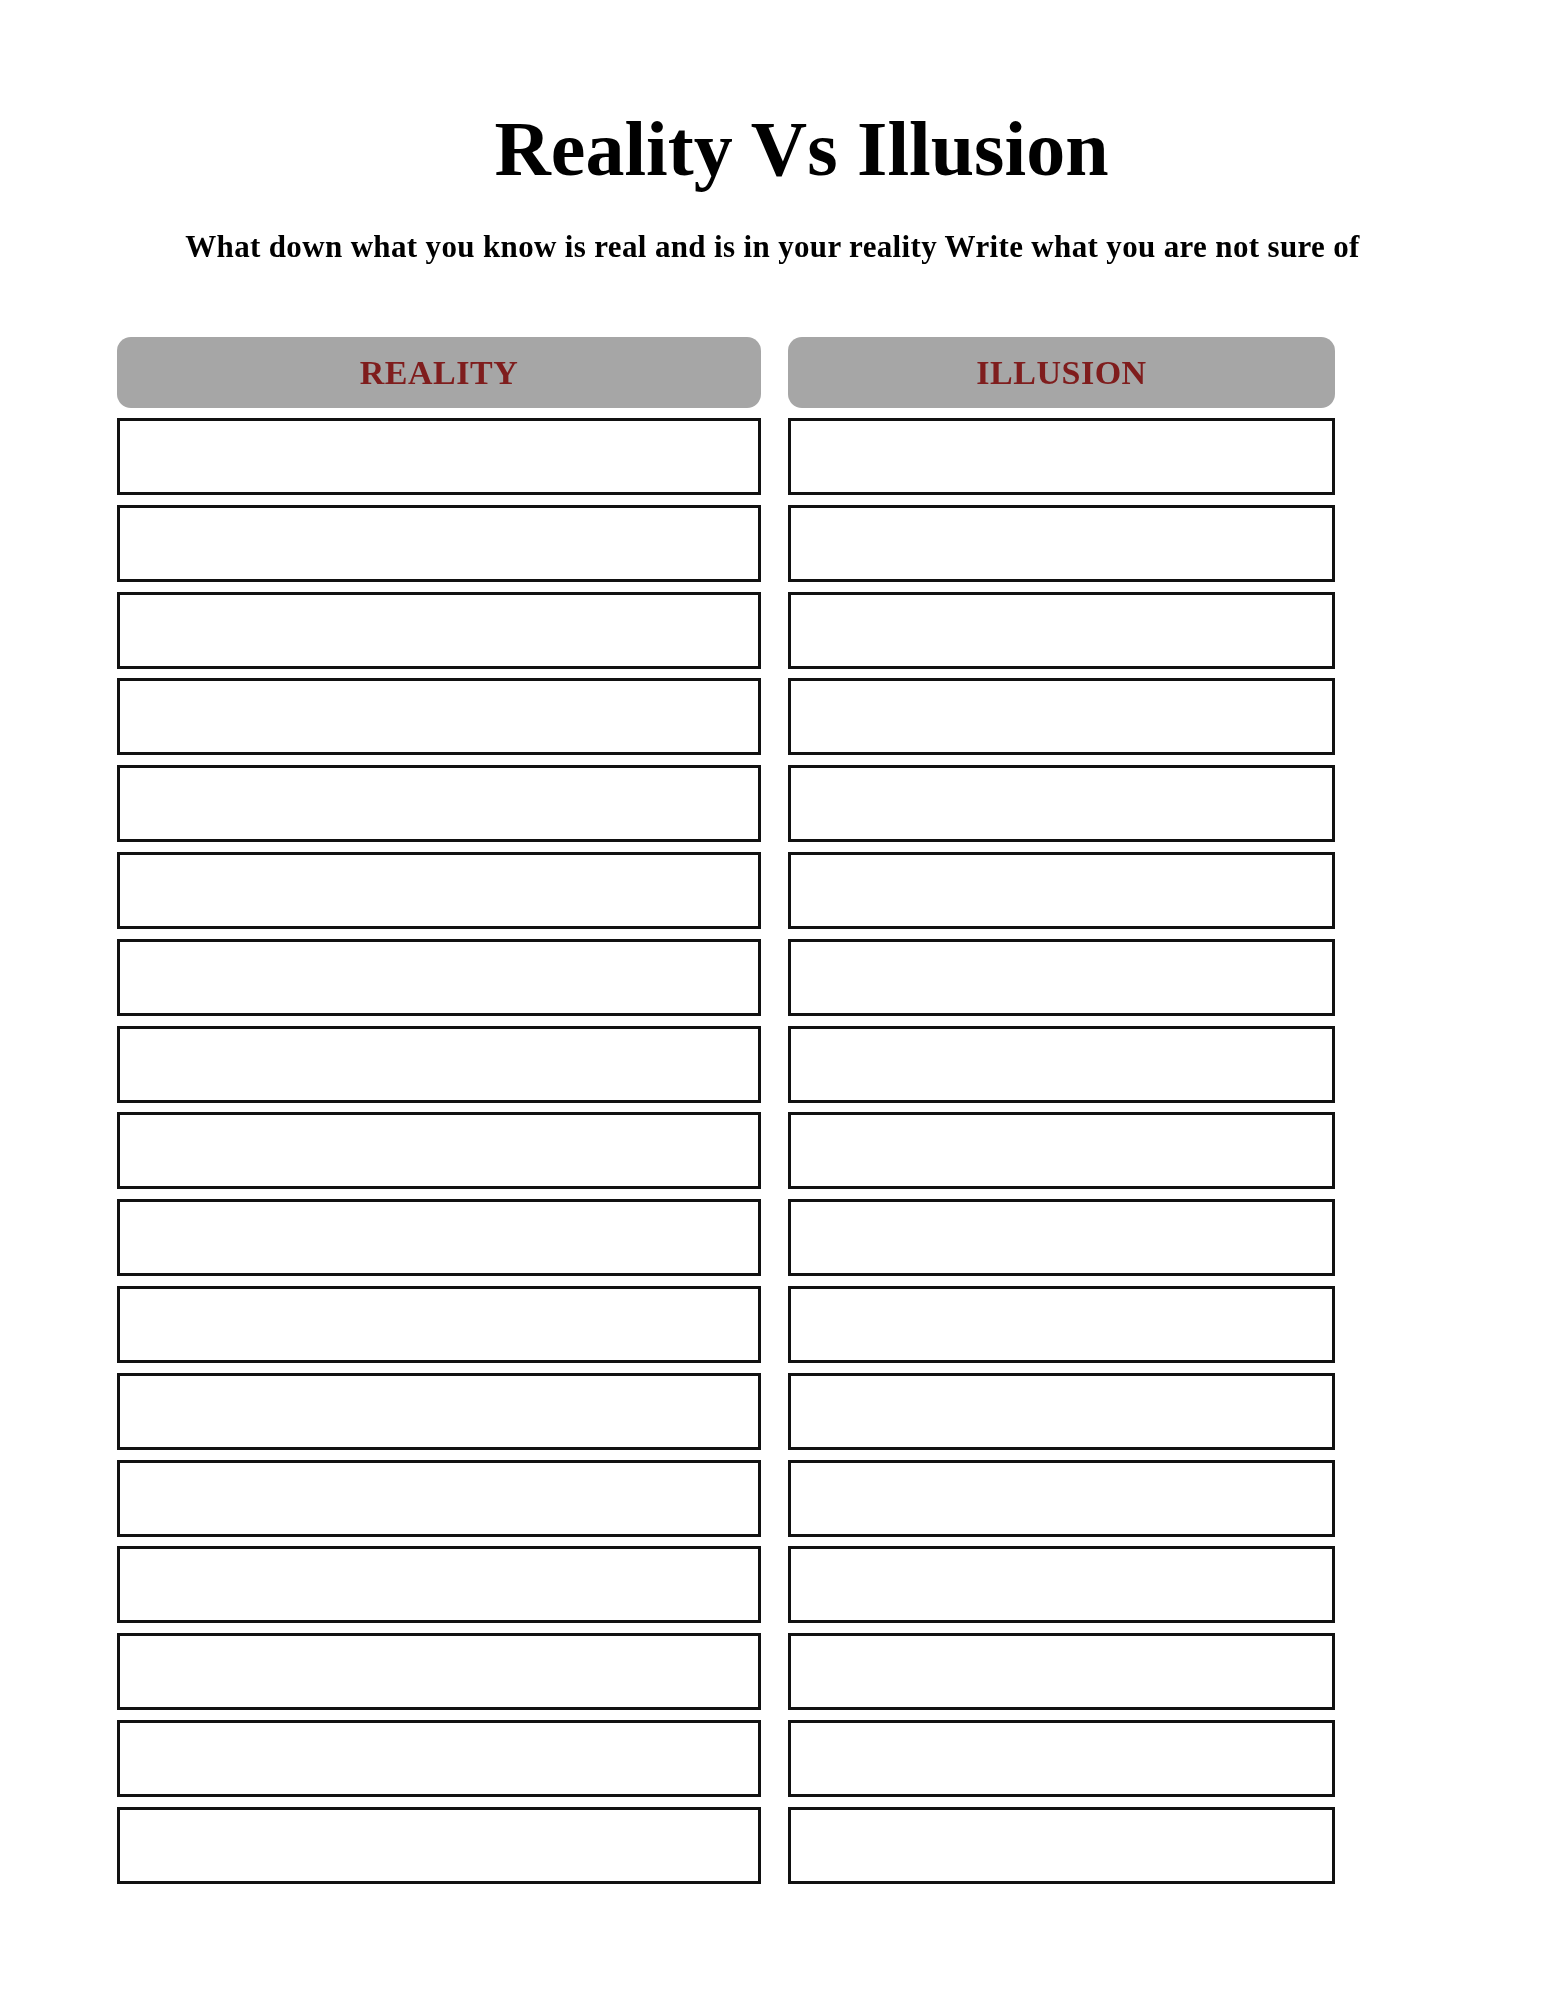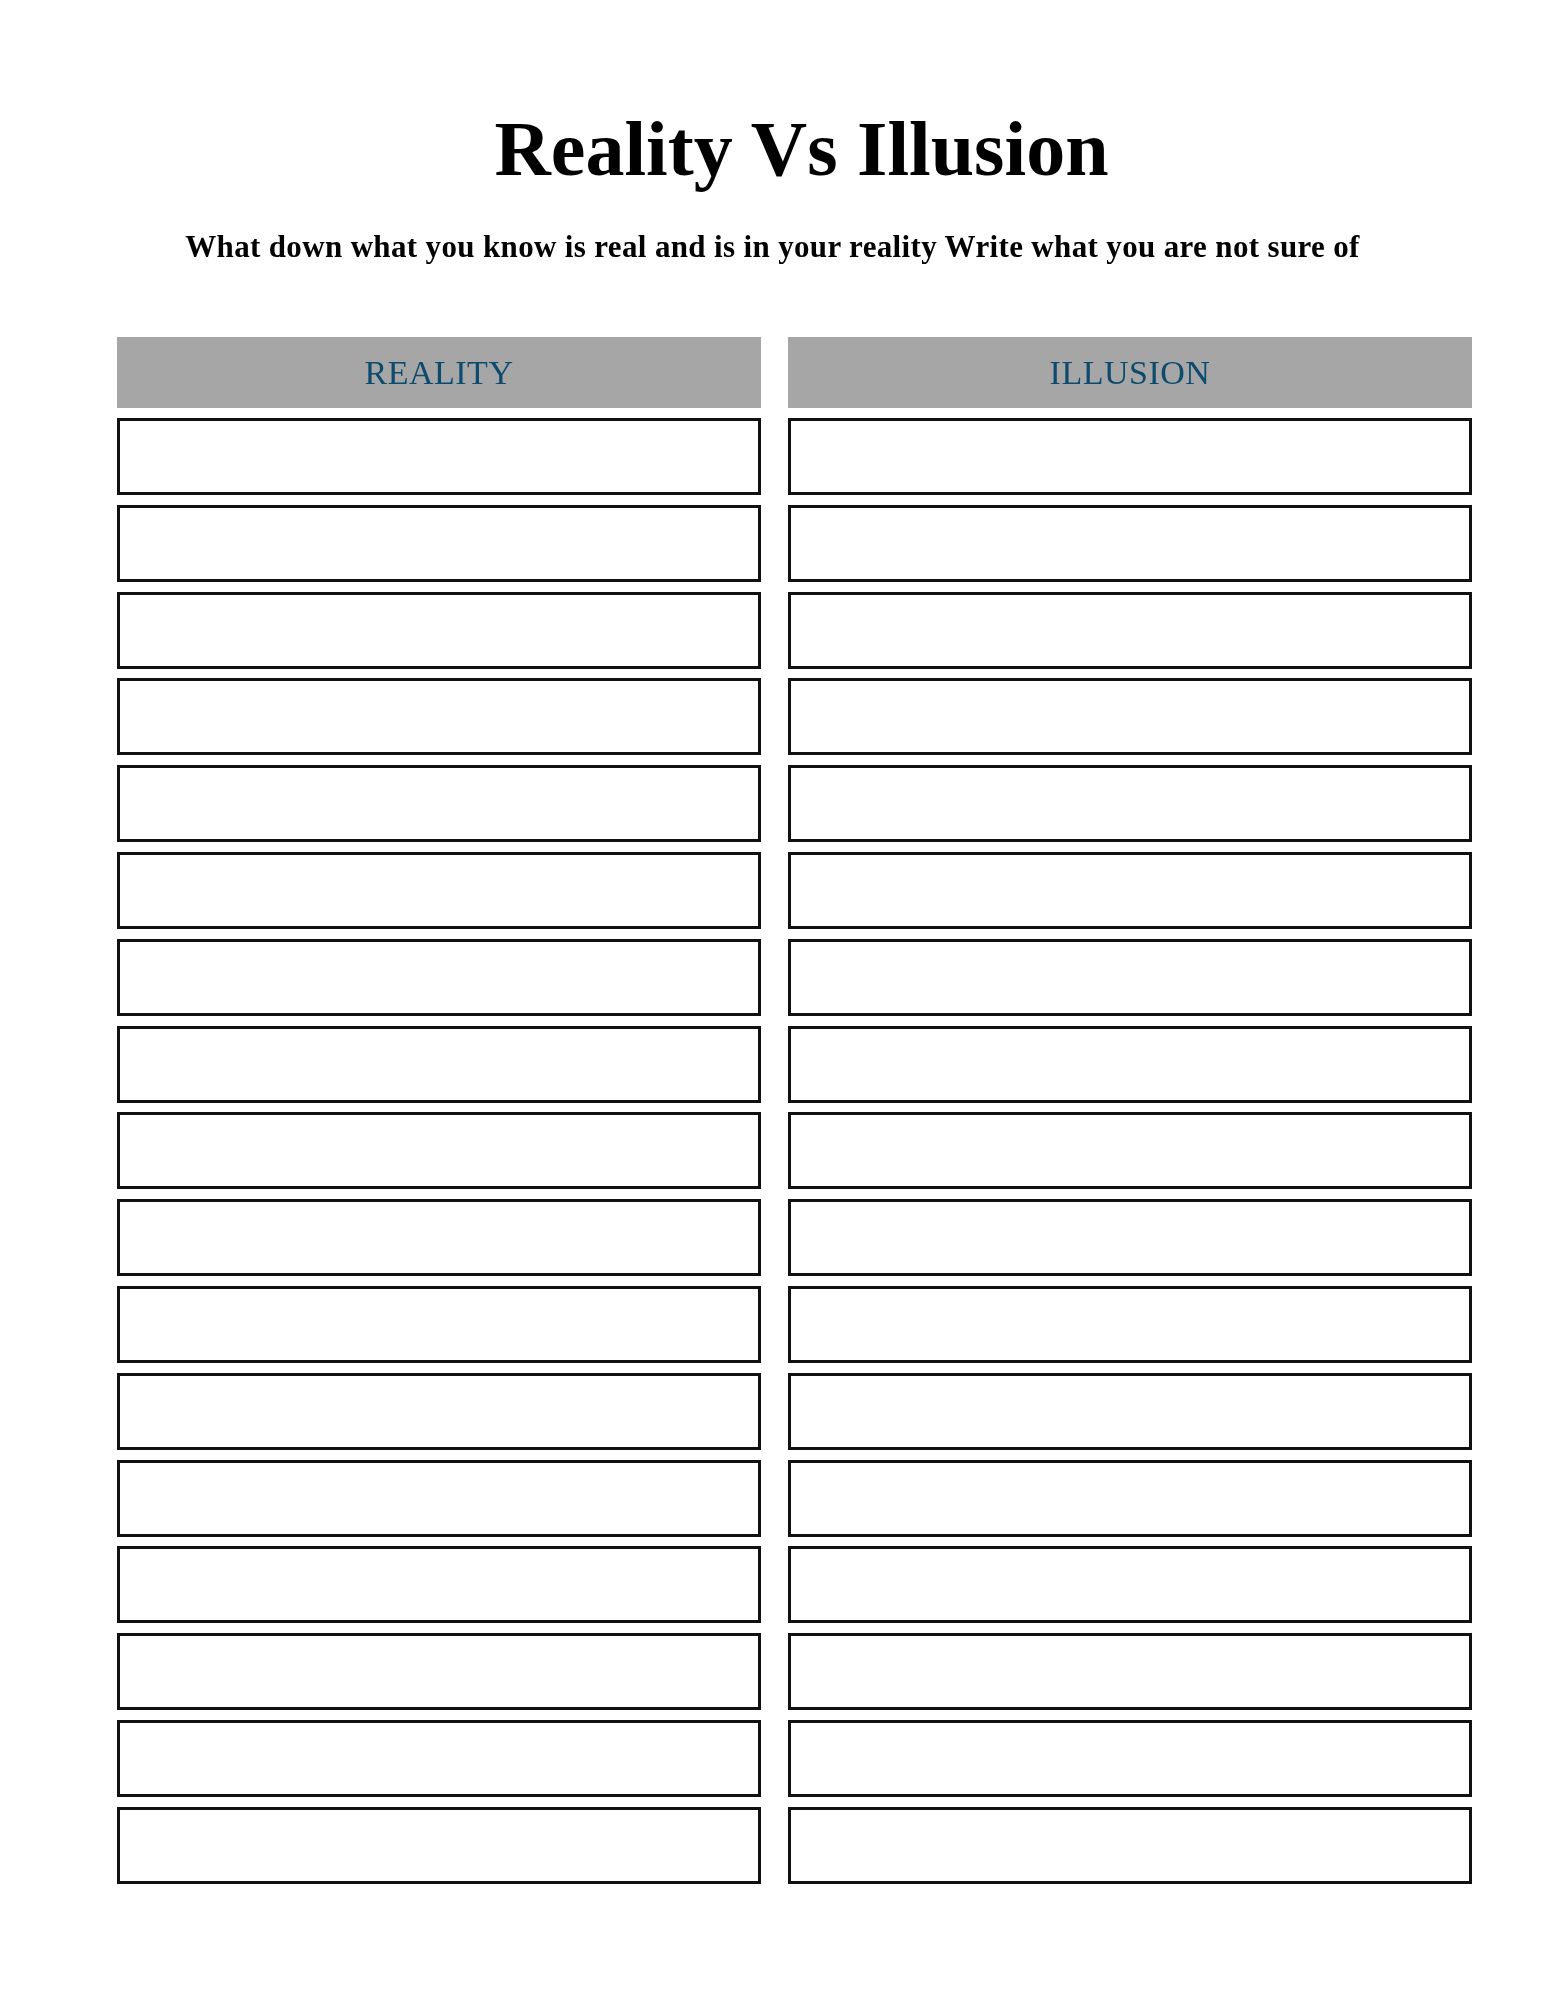--- a/index.html
+++ b/index.html
@@ -44,32 +44,33 @@
     white-space: nowrap;
   }
   .subtitle .line1 { letter-spacing: 0.35px; margin-top: 12px; }
   .subtitle .line2 { letter-spacing: 0.35px; }
 
   .column {
     position: absolute;
     top: 337px;
   }
   .col-left { left: 117px; width: 644px; }
-  .col-right { left: 788px; width: 684px; }
+  .col-right { left: 788px; width: 547px; }
 
   .col-header {
     height: 71px;
     background: #a6a6a6;
     display: flex;
     align-items: center;
     justify-content: center;
-    font-weight: normal;
+    font-weight: bold;
     font-size: 34px;
     letter-spacing: 0.5px;
-    color: #0c4a6e;
+    color: #7f1d1d;
+    border-radius: 14px;
   }
   .rows {
     margin-top: 10px;
   }
   .entry-box {
     box-sizing: border-box;
     height: 77px;
     border: 3px solid #111111;
     background: #ffffff;
     margin-bottom: 9.8px;

